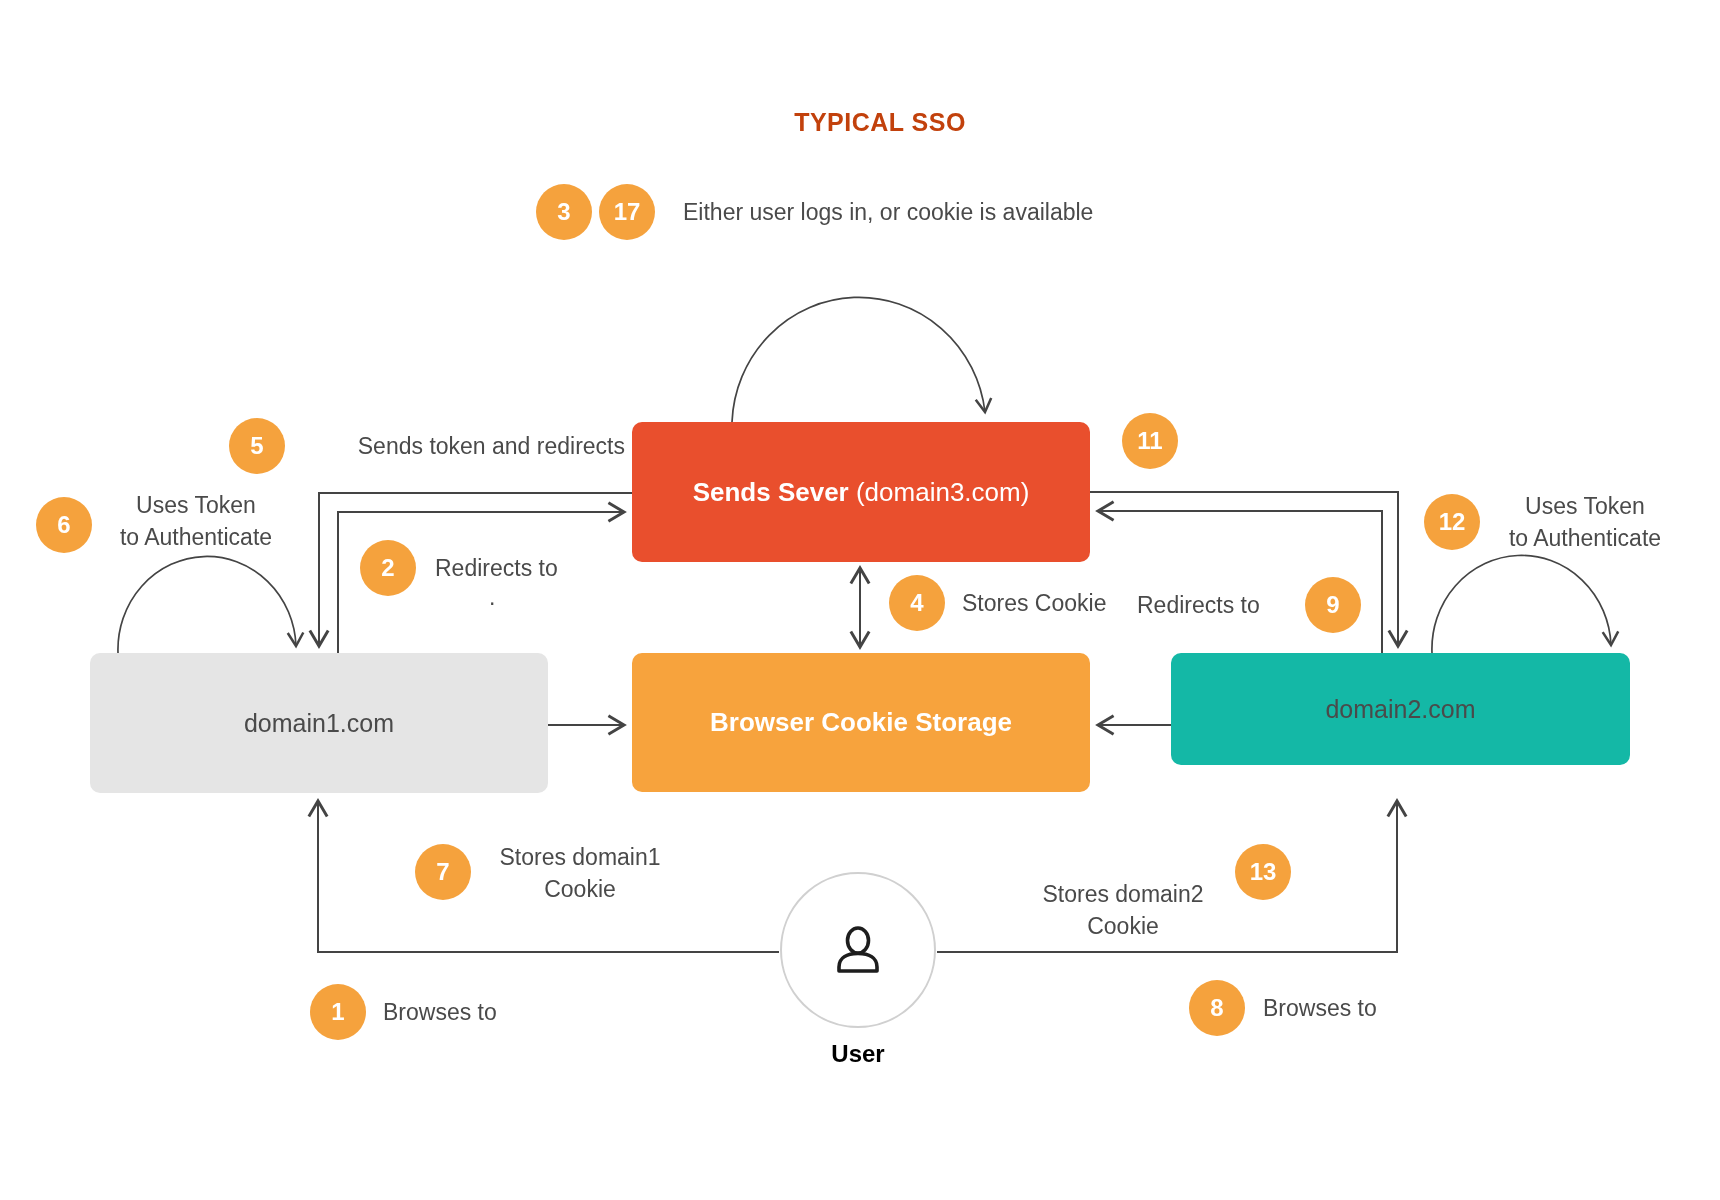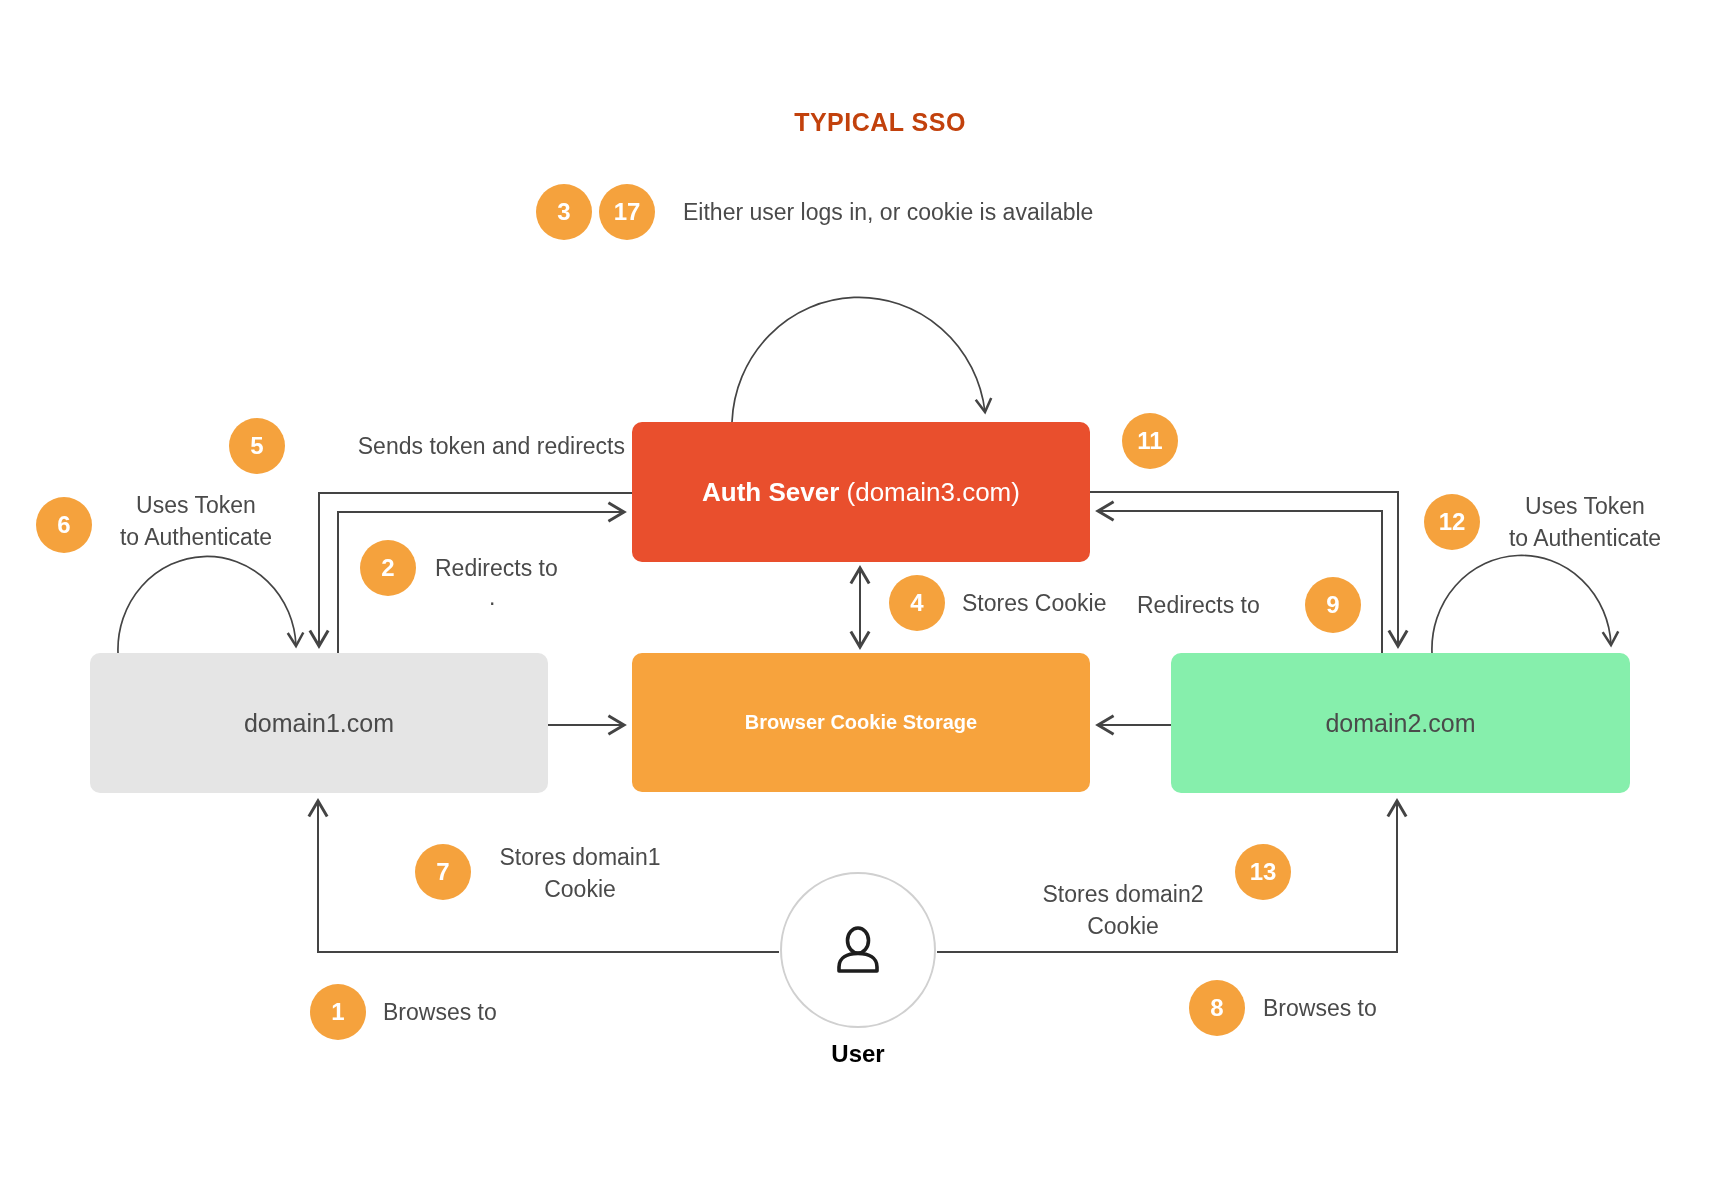--- a/index.html
+++ b/index.html
@@ -5,23 +5,23 @@
   html,body{margin:0;padding:0;background:#ffffff;}
   .canvas{position:relative;width:1720px;height:1200px;background:#ffffff;overflow:hidden;
           font-family:"Liberation Sans",sans-serif;color:#4A4A4A;}
   .layer{position:absolute;left:0;top:0;}
   .box{position:absolute;border-radius:10px;display:flex;align-items:center;justify-content:center;
        font-size:25px;}
   .box span{white-space:pre;}
   .box-auth{left:632px;top:422px;width:458px;height:140px;background:#E94F2D;color:#ffffff;font-size:26px;}
   .box-auth .b{font-weight:bold;}
   .box-cookie{left:632px;top:653px;width:458px;height:139px;background:#F7A33D;color:#ffffff;
-       font-weight:bold;font-size:20px;}
+       font-weight:bold;font-size:26px;}
   .box-d1{left:90px;top:653px;width:458px;height:140px;background:#e5e5e5;}
-  .box-d2{left:1171px;top:653px;width:459px;height:140px;background:#86efac;}
+  .box-d2{left:1171px;top:653px;width:459px;height:112px;background:#14b8a6;}
   .badge{position:absolute;width:56px;height:56px;border-radius:50%;background:#F5A23D;color:#ffffff;
        font-weight:bold;font-size:24px;display:flex;align-items:center;justify-content:center;}
   .lbl{position:absolute;font-size:23px;line-height:32px;white-space:nowrap;}
   .ctr{text-align:center;transform:translateX(-50%);}
   .rgt{transform:translateX(-100%);}
   .title{position:absolute;left:880px;top:108px;transform:translateX(-50%);
        font-size:25px;font-weight:bold;letter-spacing:0.5px;color:#c2410c;}
   .user-circle{position:absolute;left:780px;top:872px;width:156px;height:156px;box-sizing:border-box;
        border:2px solid #D0D0D0;border-radius:50%;background:#ffffff;
        display:flex;align-items:center;justify-content:center;}
@@ -52,21 +52,21 @@
       <path d="M 548 725 L 624 725" marker-end="url(#ah)"></path>
       <path d="M 1171 725 L 1098 725" marker-end="url(#ah)"></path>
       <path d="M 779 952 L 318 952 L 318 801" marker-end="url(#ah)"></path>
       <path d="M 937 952 L 1397 952 L 1397 801" marker-end="url(#ah)"></path>
     </g>
   </svg>
 
   <div class="title">TYPICAL SSO</div>
 
   <div class="box box-auth">
-    <span class="b">Auth Sever</span>
+    <span class="b">Sends Sever</span>
       <span> (domain3.com)</span>
   </div>
   <div class="box box-cookie">
     <span>Browser Cookie Storage</span>
   </div>
   <div class="box box-d1">
     <span>domain1.com</span>
   </div>
   <div class="box box-d2">
     <span>domain2.com</span>

